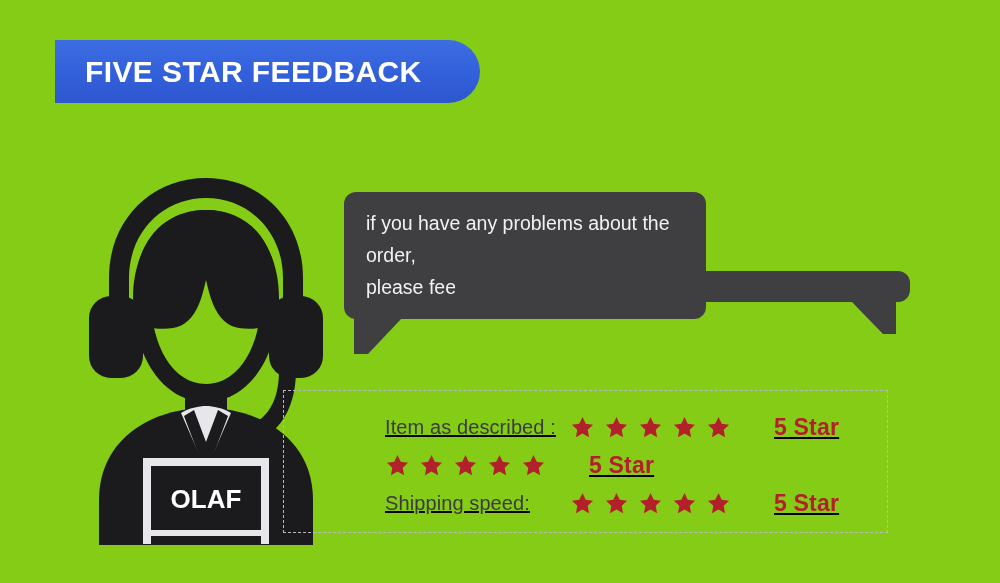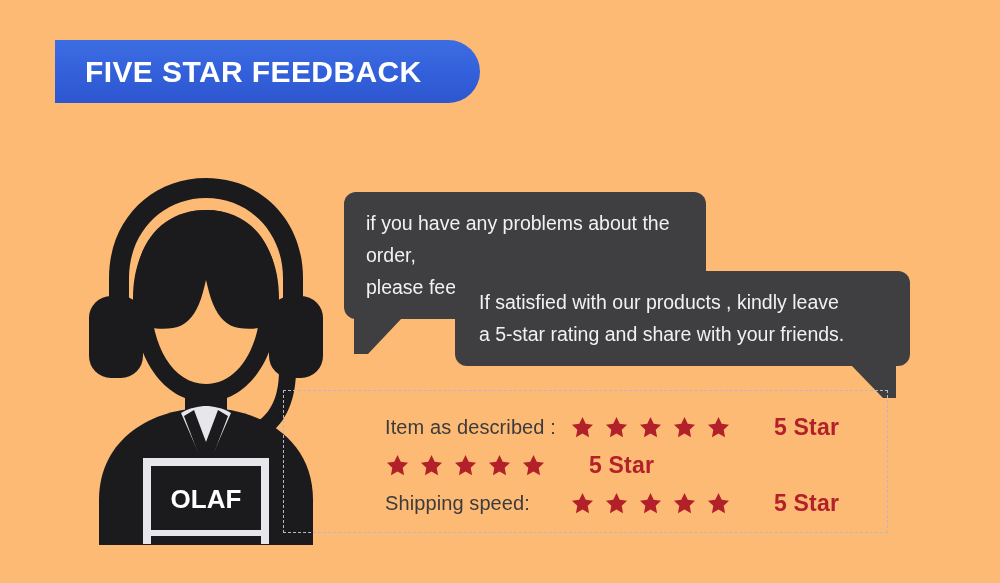--- a/index.html
+++ b/index.html
@@ -13,21 +13,21 @@
     font-family: "Liberation Sans", sans-serif;
     overflow: hidden;
     position: relative;
   }
 
   #stage {
     position: absolute;
     inset: 0;
     width: 1000px;
     height: 583px;
-    background: #fdba74;
+    background: #84cc16;
   }
 
   
   .banner {
     position: absolute;
     left: 55px;
     top: 40px;
     width: 425px;
     height: 63px;
     background: linear-gradient(180deg, #3d6de2 0%, #3462dc 45%, #2d56cf 100%);
@@ -119,20 +119,21 @@
   .ratings-list {
     position: absolute;
     left: 385px;
     top: 408px;
     width: 460px;
   }
   .rating-row {
     display: flex;
     align-items: center;
     height: 38px;
+    text-decoration: underline;
   }
   .rating-label {
     width: 185px;
     flex: 0 0 185px;
     font-size: 20px;
     color: #3b3b3d;
     letter-spacing: 0.1px;
     white-space: nowrap;
   }
   .rating-stars {
@@ -204,22 +205,20 @@
     </svg>
   </div>
 
   <div class="bubble bubble-1">
     <span class="bubble-text">if you have any problems about the order,
 please feel free to contact us.</span>
     <span class="tail tail-left"></span>
   </div>
 
   <div class="bubble bubble-2">
-    <span class="bubble-text">If satisfied with our products , kindly leave
-a 5-star rating and share with your friends.</span>
     <span class="tail tail-right"></span>
   </div>
 
   <div class="ratings-box"></div>
 
   <div class="ratings-list">
 
     <div class="rating-row">
       <span class="rating-label" style="color: rgb(59, 59, 61);">Item as described :</span>
       <span class="rating-stars">

